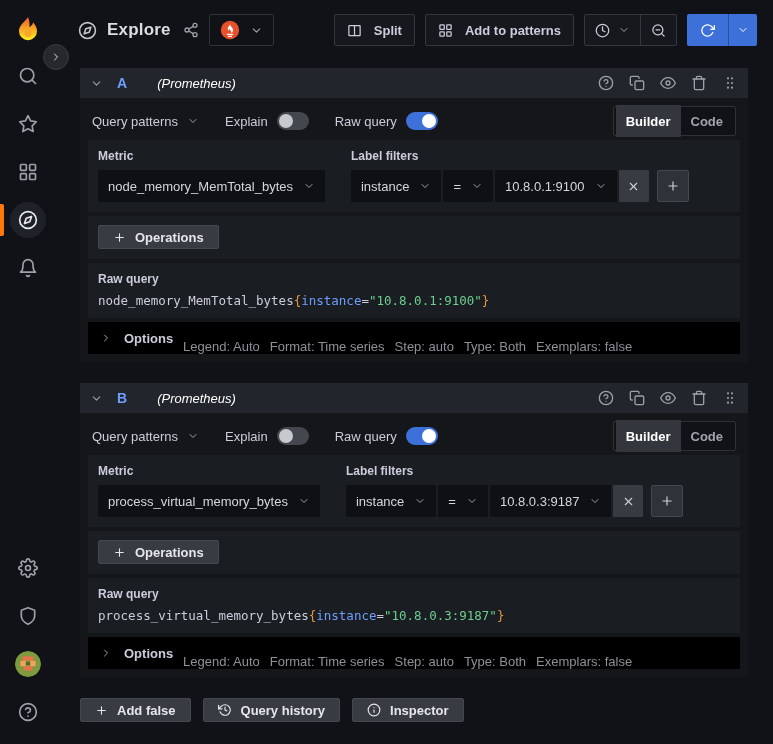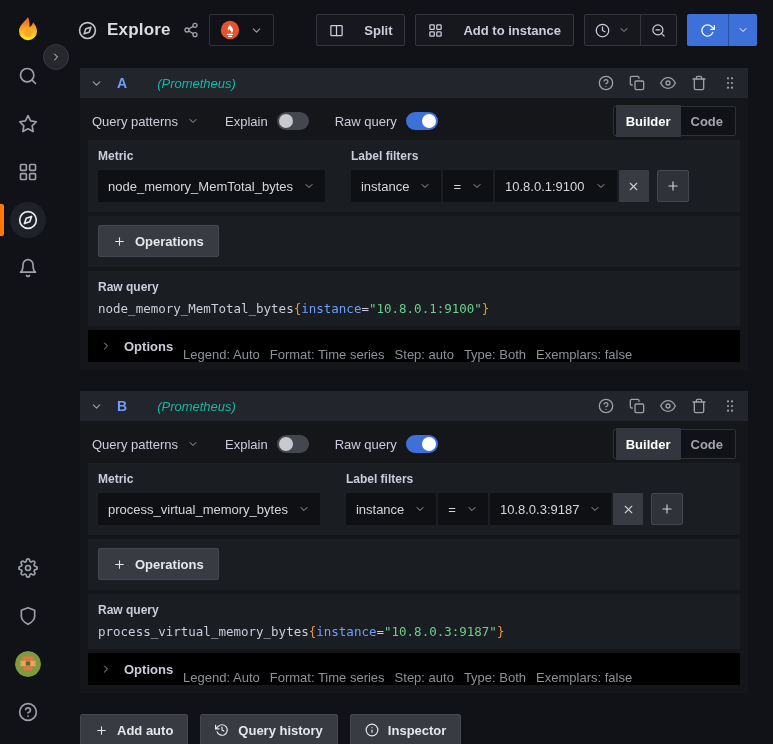--- a/index.html
+++ b/index.html
@@ -28,38 +28,38 @@
     background:#26282E; border:1px solid #393C43; color:#D8D9DD; display:flex; align-items:center; justify-content:center; z-index:9; cursor:pointer; }
   .avatar-wrap { width:26px; height:26px; border-radius:50%; overflow:hidden; }
 
   
   .main { flex:1; display:flex; flex-direction:column; min-width:0; }
 
   
   .topbar { height:56px; flex:none; display:flex; align-items:center; padding:4px 16px 0 22px; gap:10px; }
   .page-title-group { display:flex; align-items:center; gap:10px; }
   .page-title { font-size:17px; font-weight:700; color:#DCDDE1; letter-spacing:.2px; }
-  .tb-btn { height:32px; display:flex; align-items:center; gap:20px; padding:0 12px;
+  .tb-btn { height:32px; display:flex; align-items:center; gap:12px; padding:0 12px;
     background:#16181D; border:1px solid #34373D; border-radius:2px; color:#CCCCDC; font-weight:600; font-size:13px; cursor:pointer; }
   .ds-picker { height:32px; display:flex; align-items:center; gap:10px; padding:0 10px;
     background:#111217; border:1px solid #2F3237; border-radius:2px; cursor:pointer; }
   .tb-group { height:32px; display:flex; align-items:stretch; background:#16181D; border:1px solid #34373D; border-radius:2px; color:#CCCCDC; }
   .tb-seg { display:flex; align-items:center; gap:8px; padding:0 10px; cursor:pointer; }
   .tb-seg + .tb-seg { border-left:1px solid #34373D; }
   .run-btn { height:32px; display:flex; align-items:stretch; background:#3D71D9; border-radius:2px; color:#fff; overflow:hidden; }
   .run-seg { display:flex; align-items:center; padding:0 13px; cursor:pointer; }
   .run-seg + .run-seg { border-left:1px solid rgba(0,0,0,.28); padding:0 8px; }
   .spacer { flex:1; }
 
   
   .content { flex:1; padding:12px 25px 0 24px; overflow:hidden; }
   .query-block { margin-bottom:21px; }
   .q-header { height:30px; background:#22252B; display:flex; align-items:center; padding:0 10px; gap:8px; }
   .q-ref { color:#6E9FFF; font-weight:700; font-size:14px; margin-left:6px; }
-  .q-ds { color:#14b8a6; font-style:italic; margin-left:22px; }
+  .q-ds { color:#ffffff; font-style:italic; margin-left:22px; }
   .q-hicons { display:flex; align-items:center; gap:15px; color:#9DA0A8; }
   .q-hicons > * { cursor:pointer; }
   .q-body { background:#141619; padding:8px; }
 
   .q-toolbar { display:flex; align-items:center; height:34px; padding:2px 4px 6px; gap:26px; }
   .tool-item { display:flex; align-items:center; gap:9px; cursor:pointer; color:#CCCCDC; }
   .toggle { width:32px; height:18px; border-radius:9px; background:#44474E; position:relative; cursor:pointer; flex:none; }
   .toggle .knob { position:absolute; top:2px; left:2px; width:14px; height:14px; border-radius:50%; background:#C7C9CE; }
   .toggle.on { background:#3D71D9; }
   .toggle.on .knob { left:auto; right:2px; background:#FFFFFF; }
@@ -69,21 +69,21 @@
 
   .editor-panel { background:#1A1D21; padding:9px 10px 10px; margin-bottom:4px; }
   .fields-row { display:flex; gap:26px; }
   .field-label { font-size:12px; font-weight:700; color:#CCCCDC; margin-bottom:7px; }
   .select-box { height:32px; background:#0E1014; display:flex; align-items:center; gap:10px; padding:0 10px; color:#D5D6DB; cursor:pointer; border-radius:1px; }
   .filter-row { display:flex; align-items:center; }
   .filter-row .select-box { margin-right:2px; }
   .sq-btn { width:30px; height:32px; display:flex; align-items:center; justify-content:center; background:#383B41; color:#CFD0D6; cursor:pointer; border-radius:1px; }
   .add-filter-btn { width:32px; height:32px; margin-left:8px; display:flex; align-items:center; justify-content:center;
     background:#2F3238; border:1px solid #45484F; border-radius:2px; color:#CFD0D6; cursor:pointer; }
-  .btn-gray { height:32px; display:inline-flex; align-items:center; gap:9px; padding:0 14px;
+  .btn-gray { height:24px; display:inline-flex; align-items:center; gap:9px; padding:0 14px;
     background:#383B41; border:1px solid #45484F; border-radius:2px; color:#E6E7EB; font-weight:700; font-size:13px; cursor:pointer; }
   .raw-label { font-size:12px; font-weight:700; color:#CCCCDC; margin-bottom:7px; }
   .raw-code { font-family:"DejaVu Sans Mono", monospace; font-size:12.5px; color:#CCCCDC; white-space:nowrap; }
   .tok-brace { color:#E9973F; }
   .tok-label { color:#6E9FFF; }
   .tok-string { color:#6CCF8E; }
 
   .options-strip { background:#000000; height:32px; display:flex; align-items:center; gap:10px; padding:0 12px; cursor:pointer; }
   .opt-title { font-weight:700; color:#CCCCDC; margin-left:2px; }
   .opt-val { color:#8E9098;margin-top:16px; }
@@ -219,21 +219,21 @@
       <span>Split</span>
     </button>
 
     <button class="tb-btn">
       <svg class="icn" width="15" height="15" viewBox="0 0 24 24">
           <rect x="3" y="3" width="7" height="7" rx="1"></rect>
           <rect x="14" y="3" width="7" height="7" rx="1"></rect>
           <rect x="14" y="14" width="7" height="7" rx="1"></rect>
           <rect x="3" y="14" width="7" height="7" rx="1"></rect>
         </svg>
-      <span>Add to instance</span>
+      <span>Add to patterns</span>
     </button>
 
     <div class="tb-group">
       <div class="tb-seg">
         <svg class="icn" width="15" height="15" viewBox="0 0 24 24">
             <circle cx="12" cy="12" r="10"></circle>
             <polyline points="12 6 12 12 16 14"></polyline>
           </svg>
         <svg class="icn" width="12" height="12" viewBox="0 0 24 24" style="color:#9DA0A8">
             <polyline points="6 9 12 15 18 9"></polyline>
@@ -546,21 +546,21 @@
         </div>
       </div>
     </section>
 
     <div class="bottom-actions">
       <button class="btn-gray">
         <svg class="icn" width="13" height="13" viewBox="0 0 24 24">
             <line x1="12" y1="5" x2="12" y2="19"></line>
             <line x1="5" y1="12" x2="19" y2="12"></line>
           </svg>
-        <span>Add auto</span>
+        <span>Add false</span>
       </button>
       <button class="btn-gray">
         <svg class="icn" width="14" height="14" viewBox="0 0 24 24">
             <polyline points="1 4 1 10 7 10"></polyline>
             <path d="M3.51 15a9 9 0 1 0 2.13-9.36L1 10"></path>
             <polyline points="12 7 12 12 15 13.5"></polyline>
           </svg>
         <span>Query history</span>
       </button>
       <button class="btn-gray">

